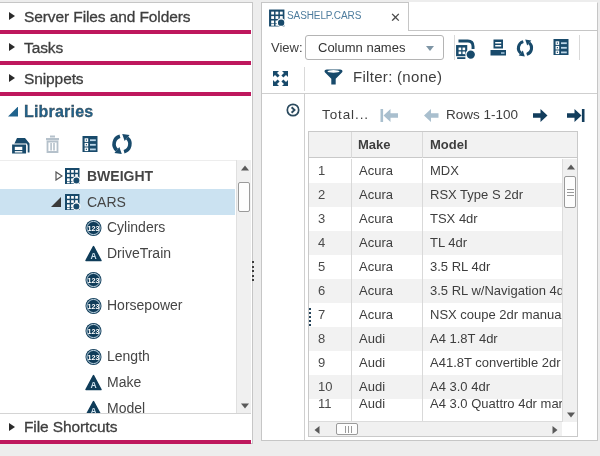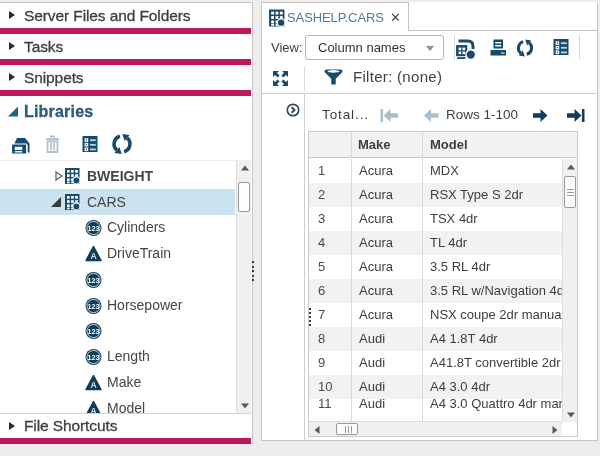--- a/index.html
+++ b/index.html
@@ -3,21 +3,21 @@
 <meta charset="utf-8">
 <style>
   * { margin:0; padding:0; box-sizing:border-box; }
   html,body { width:600px; height:456px; background:#ededed; font-family:"Liberation Sans",sans-serif; overflow:hidden; }
   #stage { position:relative; width:600px; height:456px; }
   .abs { position:absolute; }
   svg { display:block; }
 
   
   #left { left:0; top:2px; width:253px; height:442px; background:#fff; border:1px solid #c6c6c6; border-left:none; }
-  .acc-h { position:absolute; left:0; width:251px; height:31px; background:#fff; border-bottom:6px solid #be185d; }
+  .acc-h { position:absolute; left:0; width:251px; height:31px; background:#fff; border-bottom:4px solid #be185d; }
   .acc-h .lbl { position:absolute; left:24px; top:50%; transform:translateY(-50%); font-size:15.5px; color:#3e3e3e; letter-spacing:-0.1px; -webkit-text-stroke:0.3px #3e3e3e; }
   .tri-r { position:absolute; left:9px; top:50%; margin-top:-4.5px; width:0; height:0; border-left:6.5px solid #2a2a2a; border-top:4.5px solid transparent; border-bottom:4.5px solid transparent; }
   .tri-exp { position:absolute; left:8px; top:50%; margin-top:-5px; width:10px; height:10px;
     clip-path:polygon(100% 0, 100% 100%, 0 100%); background:#20638d; }
   #hdr-lib .lbl { color:#20638d; font-weight:bold; font-size:16px; letter-spacing:0.2px; }
 
   #libtools { position:absolute; left:0; top:123px; width:251px; height:35px; border-bottom:1px solid #ededed; }
   #libtools .ic { position:absolute; top:9px; }
 
   #tree { position:absolute; left:0; top:157px; width:235px; height:253px; overflow:hidden; padding-top:3px; }
@@ -35,21 +35,21 @@
   .arr.up   { transform:translate(-50%,-50%); border-left:4px solid transparent; border-right:4px solid transparent; border-bottom:5px solid #5a5a5a; }
   .arr.down { transform:translate(-50%,-50%); border-left:4px solid transparent; border-right:4px solid transparent; border-top:5px solid #5a5a5a; }
   .arr.left { transform:translate(-50%,-50%); border-top:4px solid transparent; border-bottom:4px solid transparent; border-right:5px solid #5a5a5a; }
   .arr.right{ transform:translate(-50%,-50%); border-top:4px solid transparent; border-bottom:4px solid transparent; border-left:5px solid #5a5a5a; }
   #hdr-fs { top:410px; border-top:1px solid #d4d4d4; height:31px; }
 
   
   #right { left:261px; top:2px; width:337px; height:439px; background:#fff; border:1px solid #c6c6c6; border-top-color:#fff; }
   #tabstrip { position:absolute; left:0; top:0; width:335px; height:28px; background:#fff; border-bottom:1px solid #c6c6c6; }
   #tab { position:absolute; left:-1px; top:-1px; width:148px; height:29px; background:#fff; border:1px solid #c6c6c6; border-bottom:none; }
-  #tab .t { position:absolute; left:25px; top:7px; font-size:13px; letter-spacing:-0.1px; color:#4e7d9e; }
+  #tab .t { position:absolute; left:25px; top:7px; font-size:10px; letter-spacing:-0.1px; color:#4e7d9e; }
   #tab .x { position:absolute; left:128px; top:7px; font-size:13px; color:#4a4a4a; }
 
   #toolbar1 { position:absolute; left:0; top:28px; width:335px; height:32px; }
   #toolbar1 .vlbl { position:absolute; left:9px; top:9px; font-size:13px; color:#3e3e3e; }
   #dd { position:absolute; left:43px; top:4px; width:139px; height:25px; background:#fff; border:1px solid #b4b4b4; border-radius:3px; }
   #dd .dtxt { position:absolute; left:12px; top:4px; font-size:13px; color:#333; }
   #dd .caret { position:absolute; right:9px; top:10px; width:0; height:0; border-left:4.5px solid transparent; border-right:4.5px solid transparent; border-top:5px solid #7e95a5; }
   .vsep { position:absolute; width:1px; background:#d9d9d9; }
 
   #filterrow { position:absolute; left:0; top:60px; width:335px; height:31px; border-bottom:1px solid #cfcfcf; }

